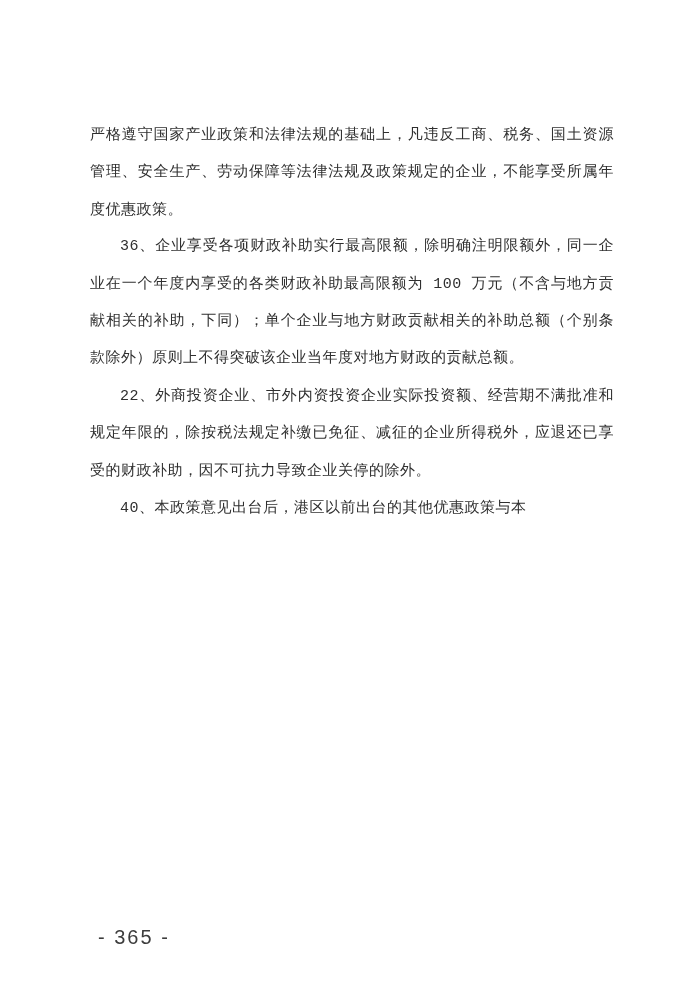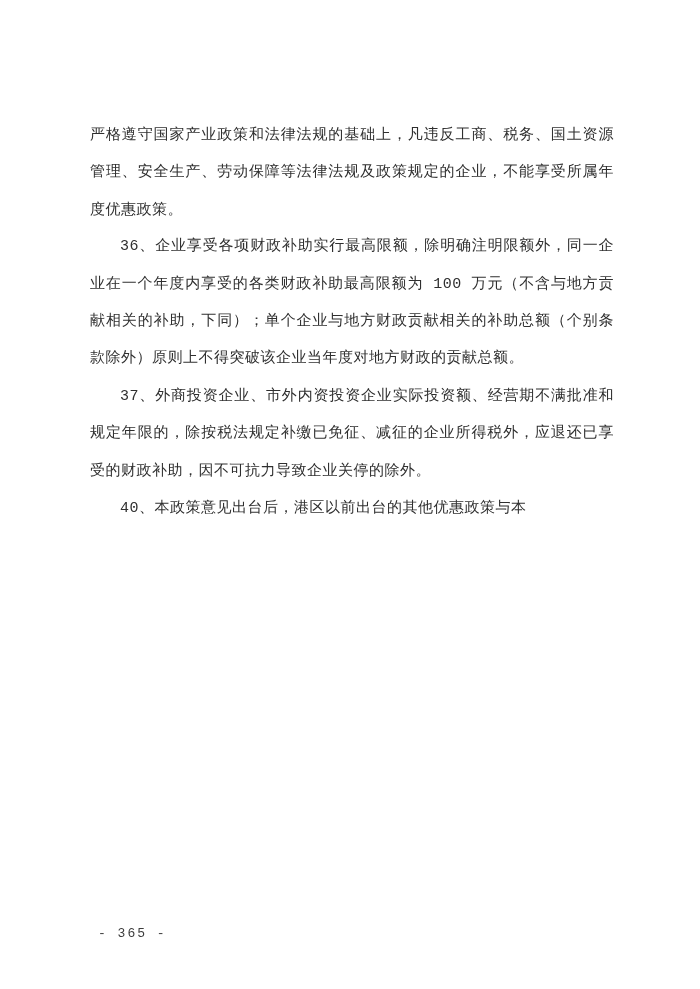--- a/index.html
+++ b/index.html
@@ -31,33 +31,33 @@
     padding: 0;
   }
   .text-block p.indent {
     text-indent: 2em;
     font-family: Liberation Mono, monospace;
   }
   .page-footer {
     position: absolute;
     left: 98px;
     top: 926px;
-    font-size: 13px;
+    font-size: 20px;
     letter-spacing: 2px;
     color: #3c3c3c;
-    font-family: Liberation Mono, monospace;
+    font-family: Liberation Sans, sans-serif;
   }
 </style>
 </head>
 <body>
 
 <div class="page">
 
   <div class="text-block">
     <p>严格遵守国家产业政策和法律法规的基础上，凡违反工商、税务、国土资源管理、安全生产、劳动保障等法律法规及政策规定的企业，不能享受所属年度优惠政策。</p>
     <p class="indent">36、企业享受各项财政补助实行最高限额，除明确注明限额外，同一企业在一个年度内享受的各类财政补助最高限额为 100 万元（不含与地方贡献相关的补助，下同）；单个企业与地方财政贡献相关的补助总额（个别条款除外）原则上不得突破该企业当年度对地方财政的贡献总额。</p>
-    <p class="indent">37、外商投资企业、市外内资投资企业实际投资额、经营期不满批准和规定年限的，除按税法规定补缴已免征、减征的企业所得税外，应退还已享受的财政补助，因不可抗力导致企业关停的除外。</p>
+    <p class="indent">22、外商投资企业、市外内资投资企业实际投资额、经营期不满批准和规定年限的，除按税法规定补缴已免征、减征的企业所得税外，应退还已享受的财政补助，因不可抗力导致企业关停的除外。</p>
     <p class="indent">40、本政策意见出台后，港区以前出台的其他优惠政策与本</p>
   </div>
 
   <div class="page-footer">- 365 -</div>
 
 </div>
 
 </body></html>

